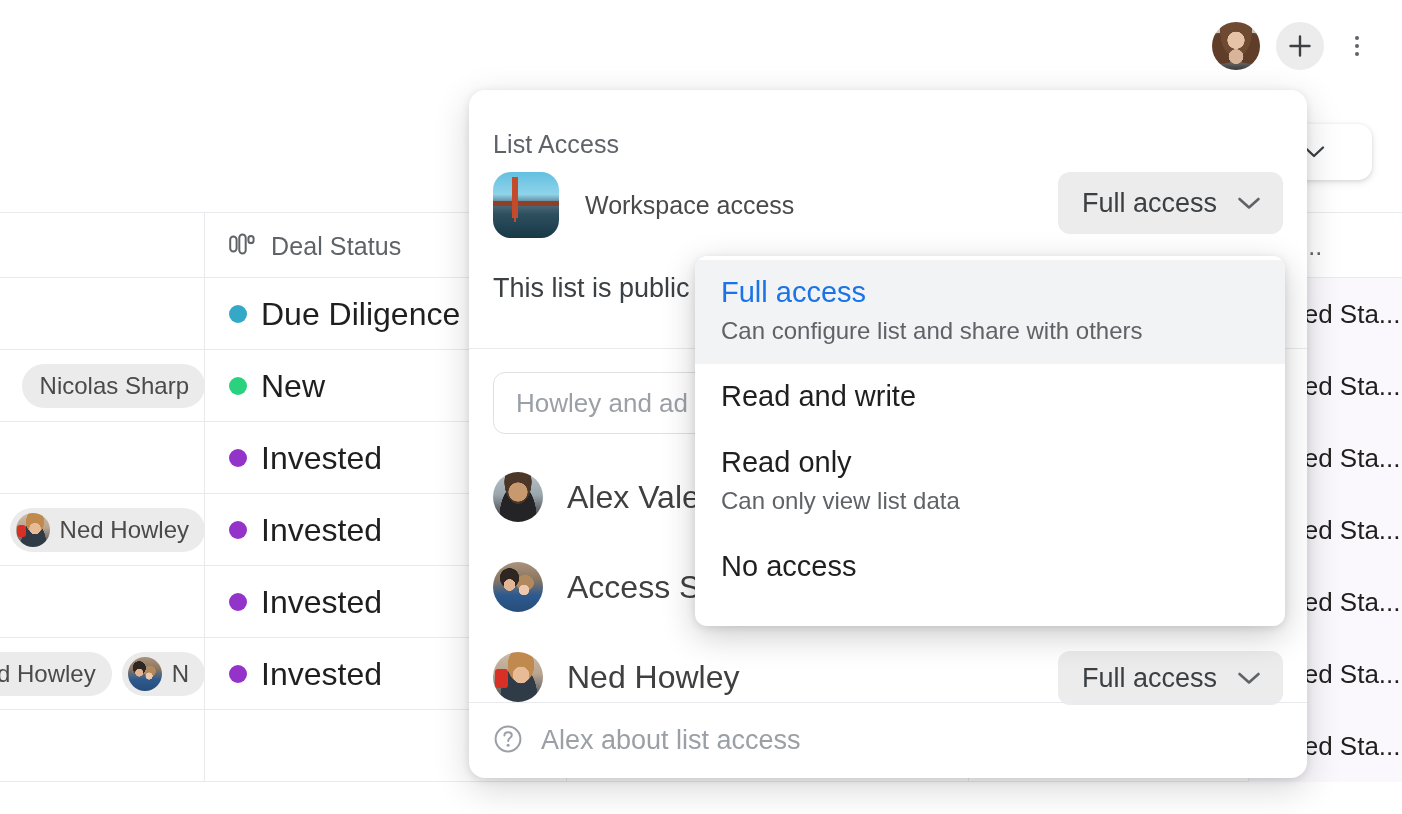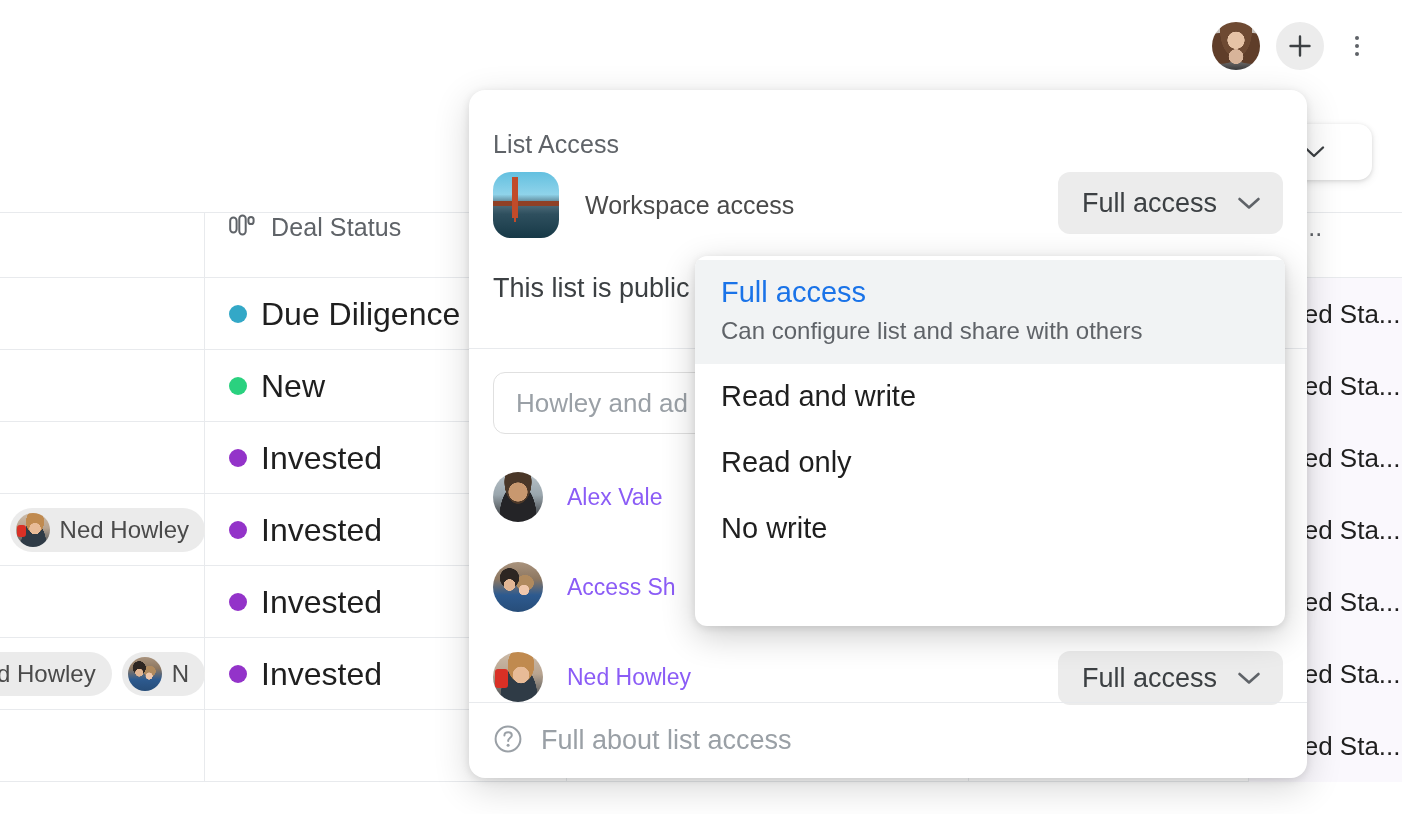--- a/index.html
+++ b/index.html
@@ -62,21 +62,21 @@
   .tbl { position:absolute; left:0; top:120px; width:1402px; height:602px; }
   .tbl-hdr {
     position:absolute; left:0; top:0; width:1402px; height:66px;
     background:#fff; border-top:1px solid #e8eaed; border-bottom:1px solid #e8eaed;
   }
   .col-b { position:absolute; left:205px; width:362px; }
   .col-e { position:absolute; left:1249px; width:153px; }
   .vline { position:absolute; top:0; bottom:0; width:1px; background:#e8eaed; }
 
   .hdr-cell {
-    height:66px; display:flex; align-items:flex-start; gap:16px;
+    height:66px; display:flex; align-items:center; gap:16px;
     padding-left:24px; font-size:25px; color:#5f6368; letter-spacing:.1px;
   }
   .rows { position:absolute; left:0; top:66px; width:1402px; }
   .row {
     position:relative; height:72px; width:1402px;
     border-bottom:1px solid #e8eaed;
   }
   .row .cell {
     position:absolute; top:0; height:72px; display:flex; align-items:center;
   }
@@ -139,21 +139,21 @@
     display:flex; align-items:center; padding:0 22px;
     font-size:26px; color:#9aa0a6; background:#fff;
     overflow:hidden; white-space:nowrap;
   }
   .member-list { position:absolute; left:0; top:362px; right:0; }
   .member-row {
     position:relative; height:90px; display:flex; align-items:center;
     padding:0 24px;
   }
   .member-av { width:50px; height:50px; border-radius:50%; overflow:hidden; flex:0 0 auto; }
-  .member-name { margin-left:24px; font-size:23px; color:#8b5cf6; white-space:nowrap; }
+  .member-name { margin-left:24px; font-size:32px; color:#404040; white-space:nowrap; }
   .member-pill {
     position:absolute; right:24px; top:19px;
     height:54px; width:225px;
     background:#ececec; border-radius:12px;
     display:flex; align-items:center; justify-content:space-between;
     padding:0 22px 0 24px;
     font-size:27px; color:#3c4043; white-space:nowrap;
   }
   .popup-footer {
     position:absolute; left:0; right:0; bottom:0; height:76px;
@@ -308,20 +308,27 @@
             </div>
             <div class="cell cell-e">
               <span class="country-txt">...ited Sta...</span>
             </div>
           </div>
           <div class="row">
             <div class="vline" style="left: 204px;"></div>
             <div class="vline" style="left: 566px;"></div>
             <div class="vline" style="left: 968px;"></div>
             <div class="vline" style="left: 1248px;"></div>
+            <div class="cell cell-a">
+              <div class="chips-wrap">
+                <span class="person-chip noav">
+                  <span>Nicolas Sharp</span>
+                </span>
+              </div>
+            </div>
             <div class="cell cell-b">
               <span class="status-dot" style="background: rgb(42, 209, 127);"></span>
               <span class="status-label">New</span>
             </div>
             <div class="cell cell-e">
               <span class="country-txt">...ited Sta...</span>
             </div>
           </div>
           <div class="row">
             <div class="vline" style="left: 204px;"></div>
@@ -458,33 +465,34 @@
       </div>
 
     <div class="popup-footer">
       <span class="help-icon">
         <svg width="30" height="30" viewBox="0 0 30 30" aria-hidden="true">
           <circle cx="15" cy="15" r="12.4" fill="none" stroke="#9aa0a6" stroke-width="2"></circle>
           <path d="M11.4 11.6c0-2.1 1.7-3.4 3.8-3.4 2 0 3.6 1.2 3.6 3 0 1.6-1 2.3-2.1 3-1 .7-1.5 1.2-1.5 2.3v.5" fill="none" stroke="#9aa0a6" stroke-width="2" stroke-linecap="round"></path>
           <circle cx="15.1" cy="21.3" r="1.5" fill="#9aa0a6"></circle>
         </svg>
       </span>
-      <span class="footer-txt">Full about list access</span>
+      <span class="footer-txt">Alex about list access</span>
     </div>
   </div>
 
   <div class="dropdown" id="access-dropdown">
       <div class="dd-item sel">
         <div class="dd-title">Full access</div>
         <div class="dd-sub">Can configure list and share with others</div>
       </div>
       <div class="dd-item">
         <div class="dd-title">Read and write</div>
       </div>
       <div class="dd-item">
         <div class="dd-title">Read only</div>
+        <div class="dd-sub">Can only view list data</div>
       </div>
       <div class="dd-item">
-        <div class="dd-title">No write</div>
+        <div class="dd-title">No access</div>
       </div>
     </div>
 
 </div>
 
 </body></html>

